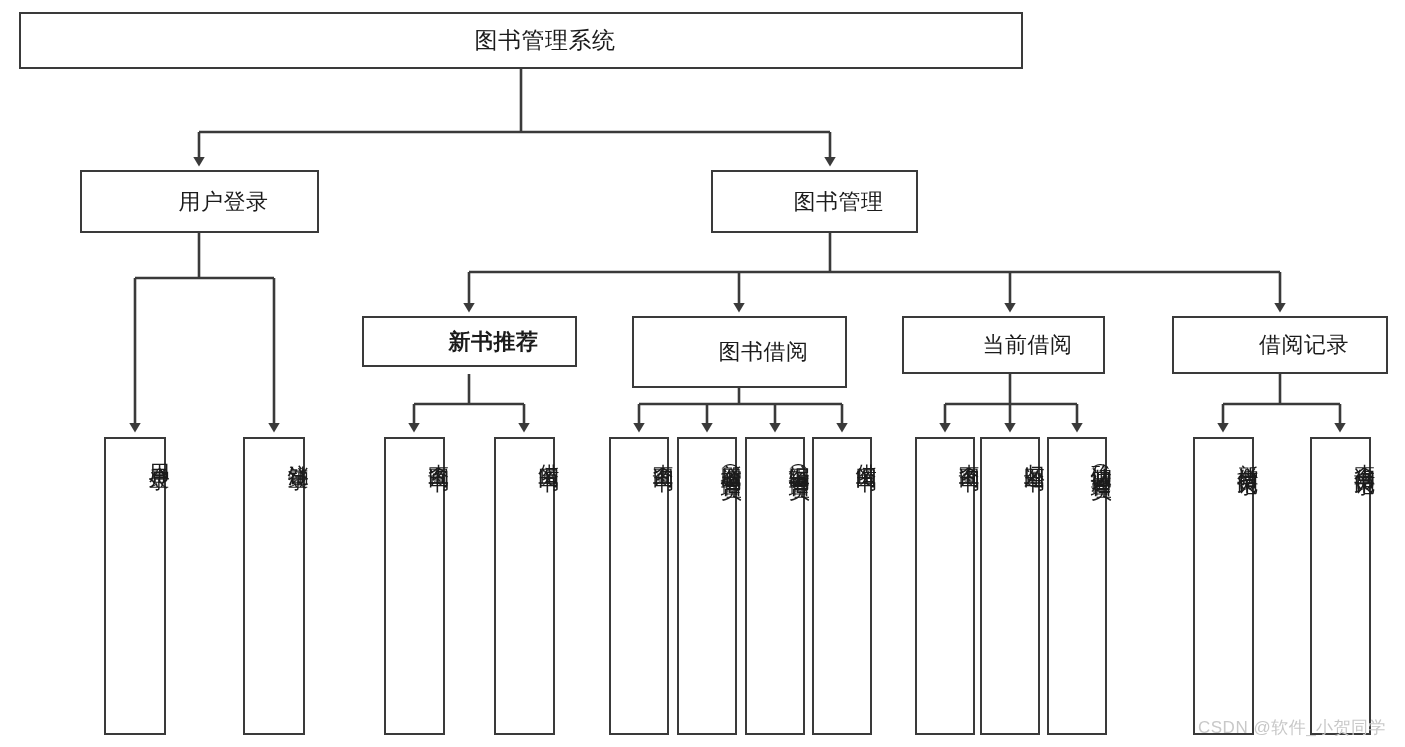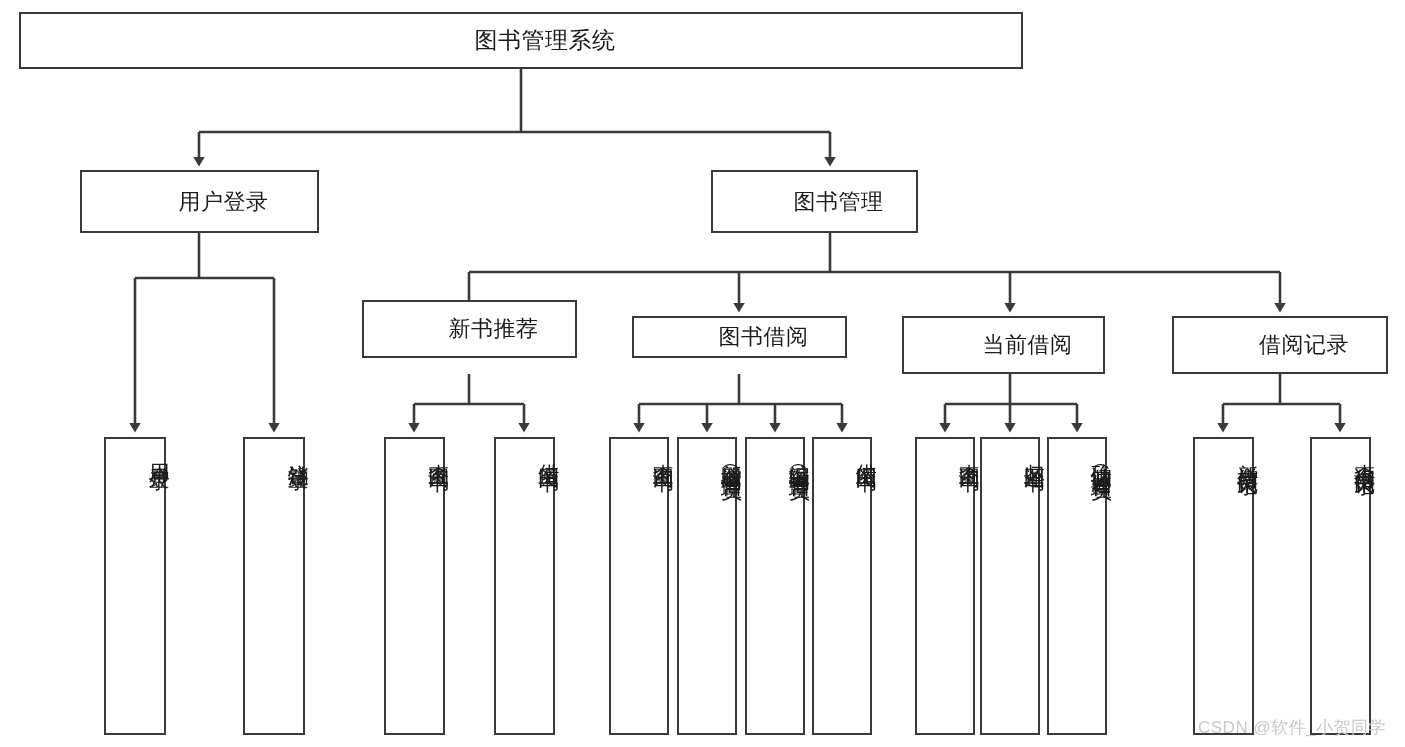--- a/index.html
+++ b/index.html
@@ -133,24 +133,24 @@
     <span class="node-label">图书管理系统</span>
   </div>
 
   <div class="node horiz" style="left:80px; top:170px; width:239px; height:63px;">
     <span class="node-label">用户登录</span>
   </div>
   <div class="node horiz" style="left:711px; top:170px; width:207px; height:63px;">
     <span class="node-label">图书管理</span>
   </div>
 
-  <div class="node horiz" style="left:362px; top:300px; width:215px; height:58px;">
+  <div class="node horiz" style="left:362px; top:316px; width:215px; height:51px;font-weight:bold;">
     <span class="node-label">新书推荐</span>
   </div>
-  <div class="node horiz" style="left:632px; top:316px; width:215px; height:42px;">
+  <div class="node horiz" style="left:632px; top:316px; width:215px; height:72px;">
     <span class="node-label">图书借阅</span>
   </div>
   <div class="node horiz" style="left:902px; top:316px; width:203px; height:58px;">
     <span class="node-label">当前借阅</span>
   </div>
   <div class="node horiz" style="left:1172px; top:316px; width:216px; height:58px;">
     <span class="node-label">借阅记录</span>
   </div>
 
   <div class="node vert" style="left:104px; top:437px; width:62px; height:298px;">

